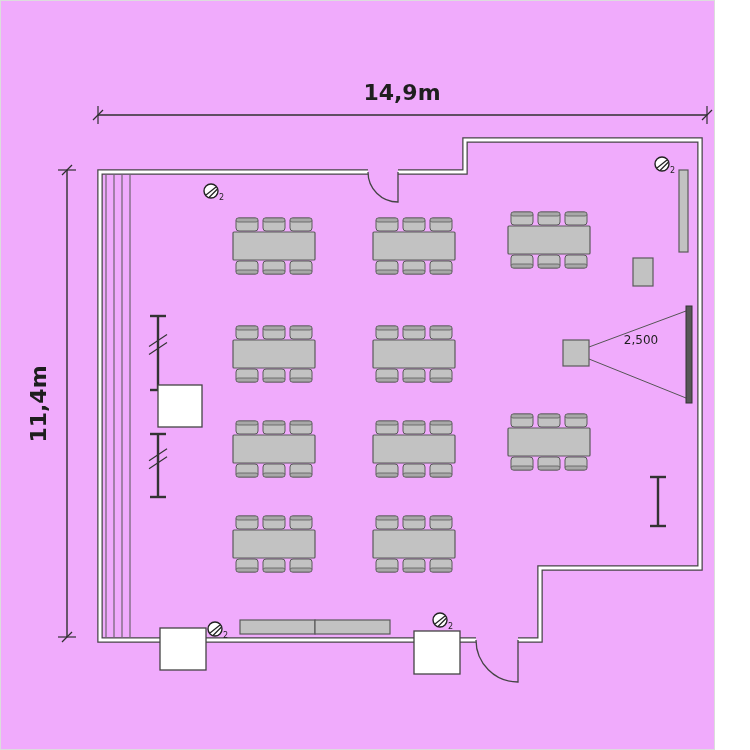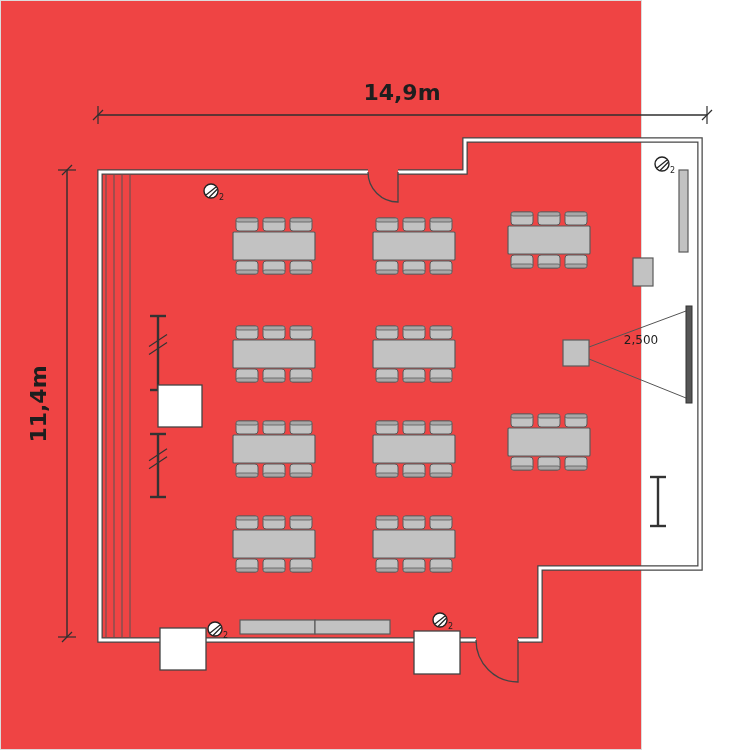--- a/index.html
+++ b/index.html
@@ -1,17 +1,17 @@
 <!DOCTYPE html>
 <html><head>
 <meta charset="utf-8">
 <style>
   html,body{margin:0;padding:0;background:#ffffff;}
   .canvas{
-    width:642px;height:750px;position:relative;background:#ef4444;
+    width:715px;height:750px;position:relative;background:#f0abfc;
     box-shadow:inset 0 0 0 1px #dcdcdc;
     font-family:"DejaVu Sans", sans-serif;
   }
   svg{display:block;}
   text{fill:#1e1e1e;font-family:"DejaVu Sans", sans-serif;}
   .dim-line{stroke:#2f2f2f;stroke-width:1.4;}
   .dim-tick{stroke:#2f2f2f;stroke-width:1.2;}
   .dim-main{font-size:22px;font-weight:600;}
   .dim-small{font-size:12px;}
   .wall-outer{fill:none;stroke:#474747;stroke-width:5.5;stroke-linejoin:miter;}

